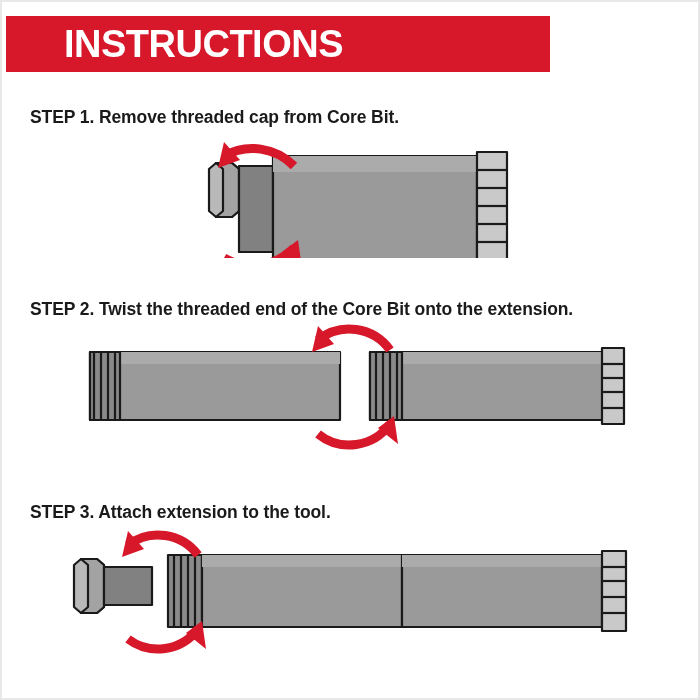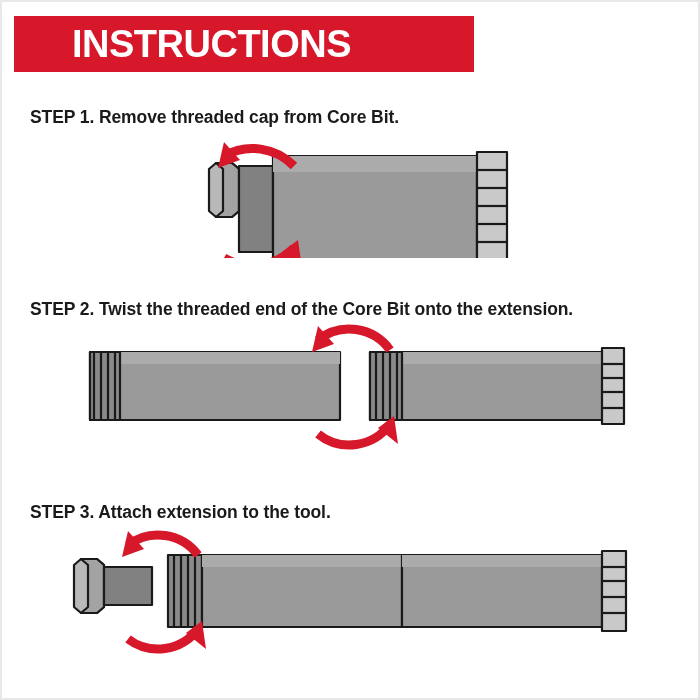--- a/index.html
+++ b/index.html
@@ -16,23 +16,23 @@
   .page {
     position: relative;
     width: 700px;
     height: 700px;
     box-sizing: border-box;
     border: 2px solid #e8e8e8;
   }
   
   .header-bar {
     position: absolute;
-    left: 12px;
+    left: 4px;
     top: 14px;
-    width: 460px;
+    width: 544px;
     height: 56px;
     background: #d7182a;
     display: flex;
     align-items: center;
   }
   .header-title {
     color: #ffffff;
     font-size: 38px;
     font-weight: bold;
     letter-spacing: -0.5px;

